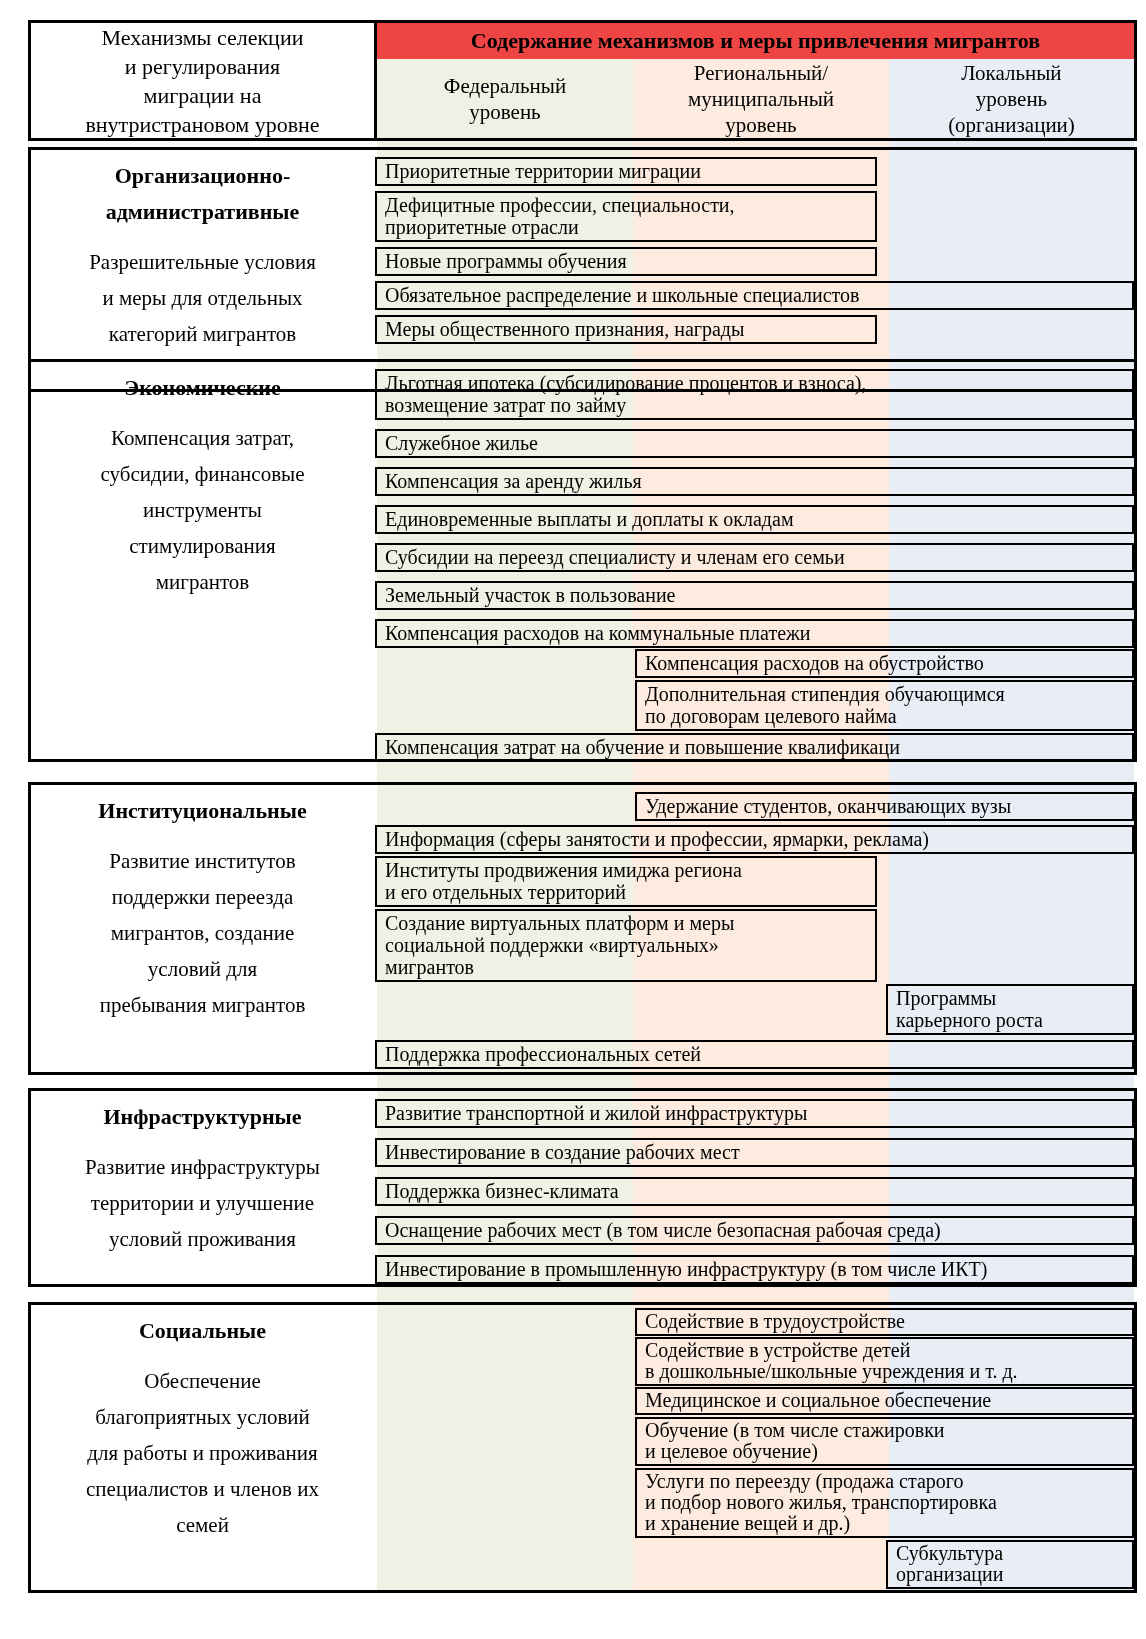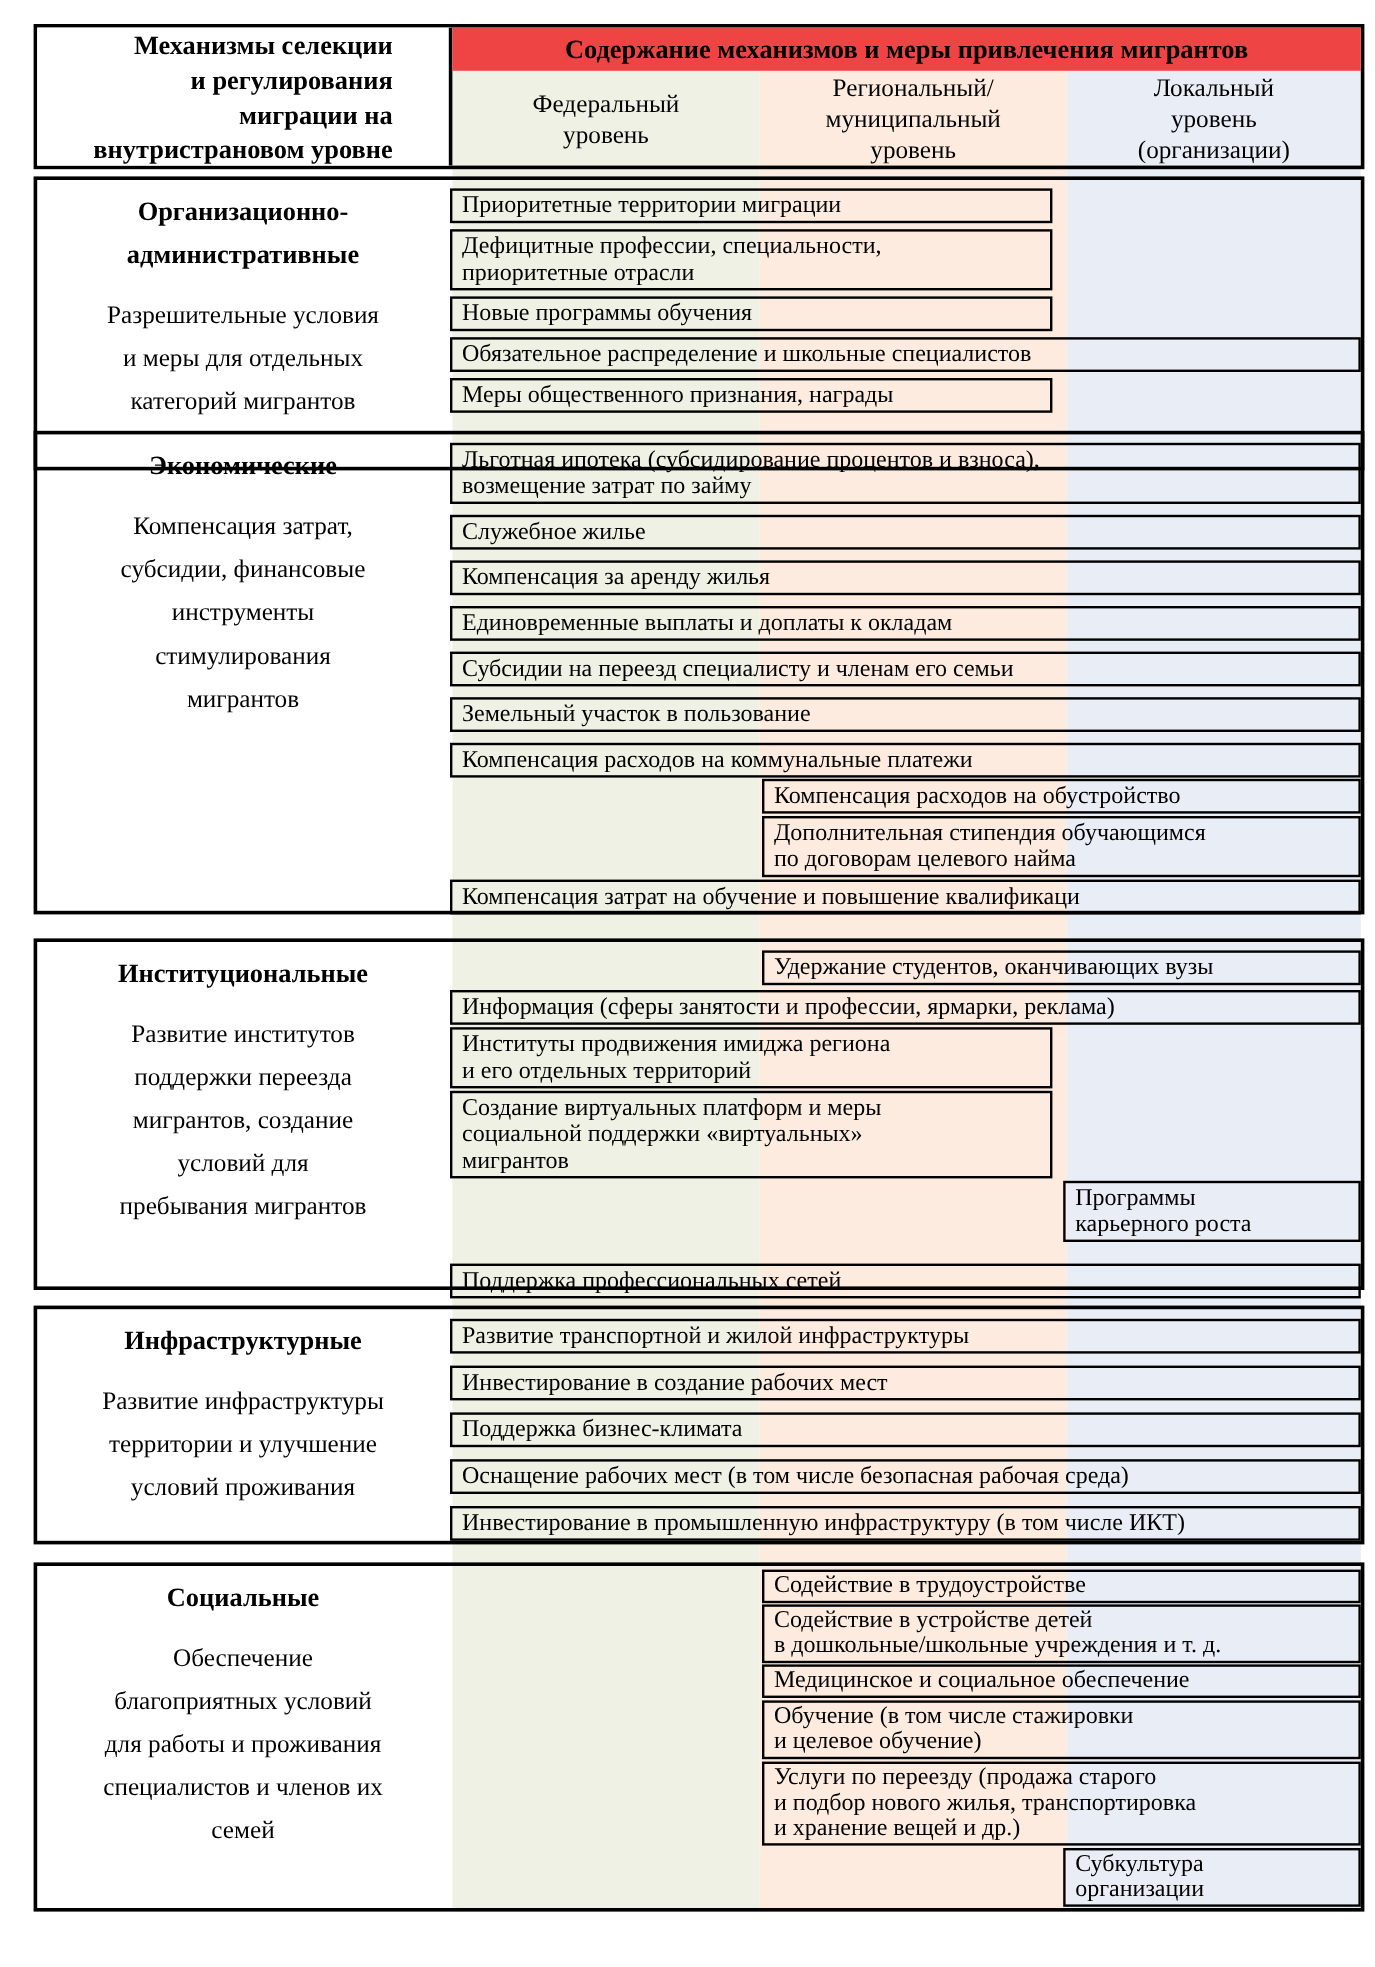--- a/index.html
+++ b/index.html
@@ -19,22 +19,22 @@
 
   
   .header{
     position:absolute;left:28px;top:20px;width:1109px;height:121px;
     border:3px solid #000;box-sizing:border-box;z-index:2;
     display:flex;
   }
   .header-left{
     width:346px;flex:0 0 346px;box-sizing:border-box;
     border-right:3px solid #000;background:#fff;
-    display:flex;align-items:center;justify-content:center;text-align:right;
-    font-weight:bold;font-size:22px;line-height:29px;white-space:pre-line;
+    display:flex;align-items:center;justify-content:center;text-align:center;
+    font-weight:normal;font-size:22px;line-height:29px;white-space:pre-line;
   }
   .header-right{flex:1;display:flex;flex-direction:column;}
   .content-title{
     height:36px;display:flex;align-items:center;justify-content:center;
     font-weight:bold;font-size:22px;background:#ef4444;
   }
   .col-heads{flex:1;display:flex;}
   .col-head{
     display:flex;align-items:center;justify-content:center;text-align:center;
     font-size:21px;line-height:26px;white-space:pre-line;box-sizing:border-box;
@@ -165,21 +165,21 @@
     <div class="inner">
       <div class="box sp-rl">Удержание студентов, оканчивающих вузы</div>
       <div class="box sp-full" style="margin-top:4px">Информация (сферы занятости и профессии, ярмарки, реклама)</div>
       <div class="box sp-fr" style="margin-top:2px">Институты продвижения имиджа региона
 и его отдельных территорий</div>
       <div class="box sp-fr" style="margin-top:2px">Создание виртуальных платформ и меры
 социальной поддержки «виртуальных»
 мигрантов</div>
       <div class="box sp-loc" style="margin-top:2px">Программы
 карьерного роста</div>
-      <div class="box sp-full" style="margin-top:18px">Поддержка профессиональных сетей</div>
+      <div class="box sp-full" style="margin-top:5px">Поддержка профессиональных сетей</div>
     </div>
   </section>
 
   <section class="group g4">
     <div class="glabel">
       <div class="gtitle">Инфраструктурные</div>
       <div class="gdesc">Развитие инфраструктуры
 территории и улучшение
 условий проживания</div>
     </div>

